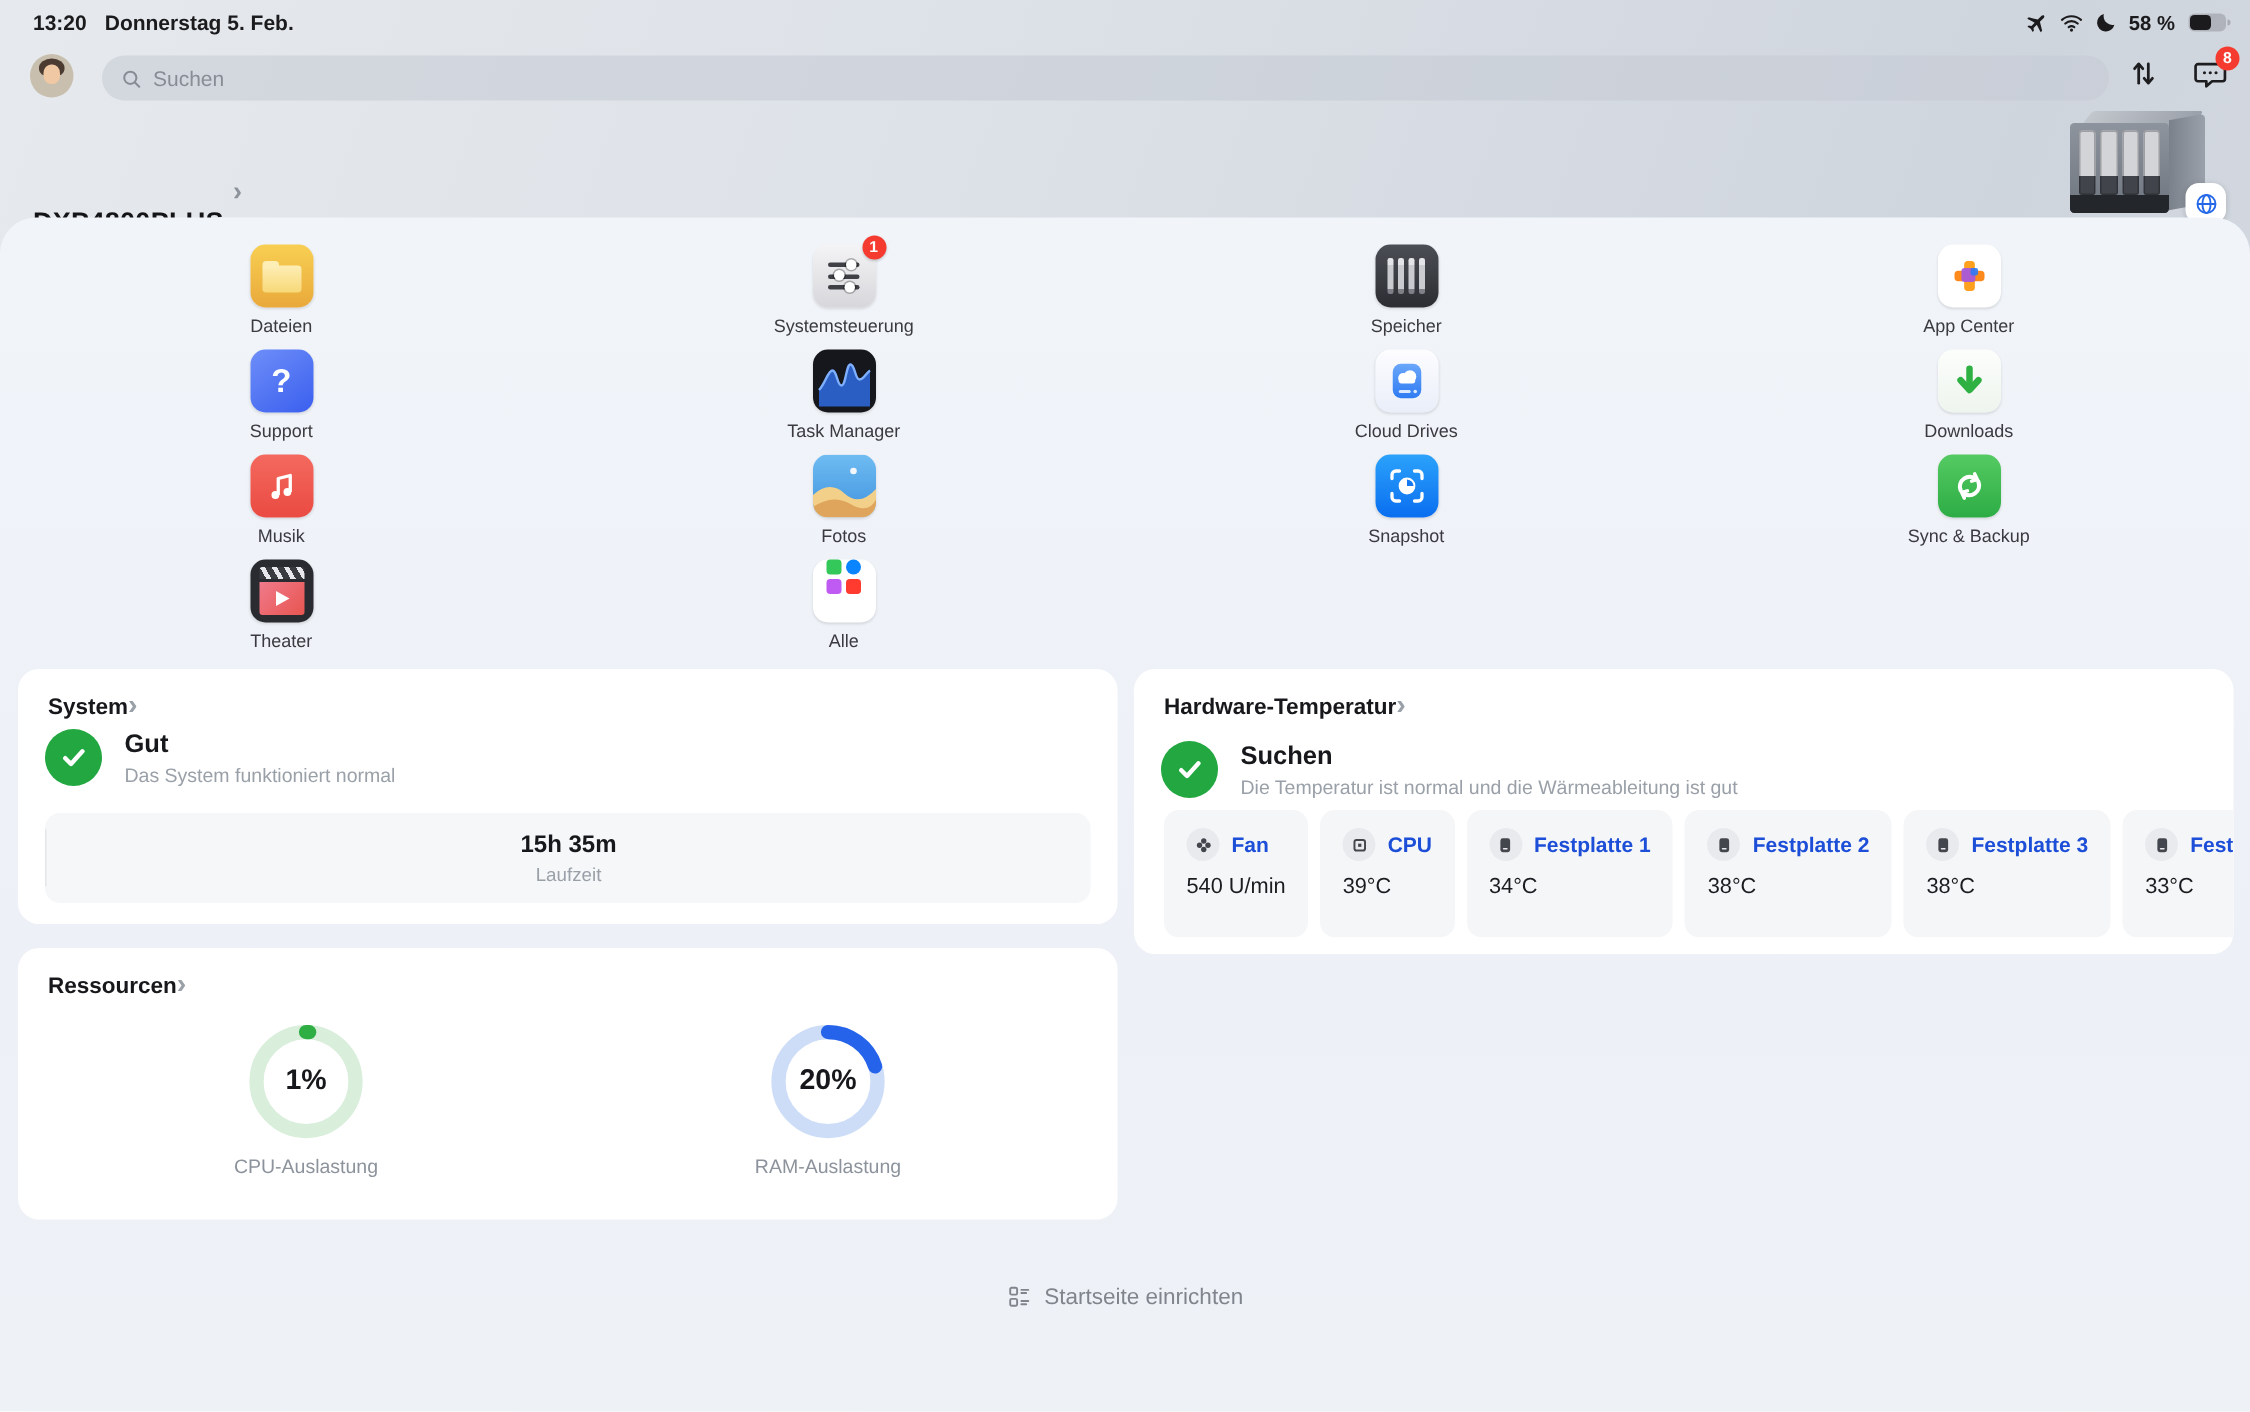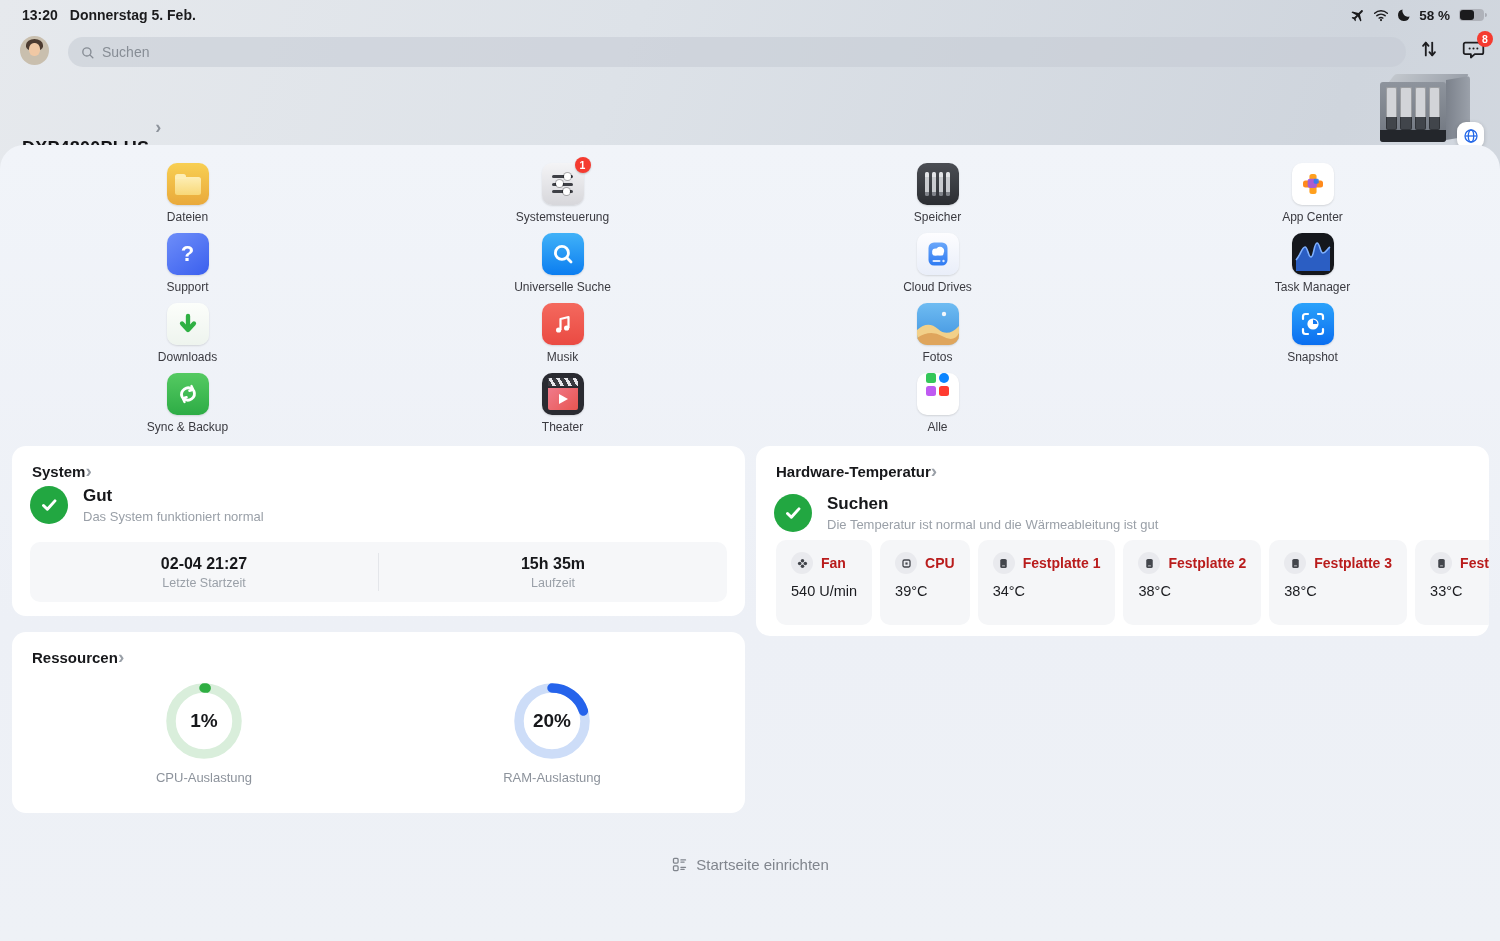--- a/index.html
+++ b/index.html
@@ -101,21 +101,21 @@
   .stats-panel { position:absolute; left:18px; right:18px; top:96px; height:60px; background:#f6f7f9; border-radius:10px; display:flex; align-items:center; }
   .stat { flex:1; display:flex; flex-direction:column; align-items:center; gap:3px; }
   .stat-value { font-size:16px; font-weight:700; color:#17181b; }
   .stat-label { font-size:12.5px; color:#9aa0a8; }
   .stats-divider { width:1px; height:38px; background:#e4e6ea; }
 
   .sensor-row { position:absolute; left:20px; top:94px; right:0; height:85px; display:flex; gap:8px; overflow:hidden; }
   .sensor { flex:none; background:#f5f6f8; border-radius:10px; padding:12px 15px; display:flex; flex-direction:column; gap:9px; }
   .sensor-top { display:flex; align-items:center; gap:8px; }
   .sensor-ic { width:22px; height:22px; border-radius:50%; background:#e9eaee; display:flex; align-items:center; justify-content:center; flex:none; }
-  .sensor-name { font-size:14px; font-weight:700; color:#b91c1c; white-space:nowrap; }
+  .sensor-name { font-size:14px; font-weight:700; color:#1d4ed8; white-space:nowrap; }
   .sensor-value { font-size:14.5px; color:#1b1c20; white-space:nowrap; }
 
   .gauge { position:absolute; top:50px; width:78px; }
   .gauge-wrap { position:relative; width:78px; height:78px; }
   .gauge-center { position:absolute; inset:0; display:flex; align-items:center; justify-content:center; font-size:19px; font-weight:700; color:#17181b; }
   .gauge-label { width:180px; margin:10px 0 0 -51px; text-align:center; font-size:13px; color:#8d939c; }
   .gauge-svg { transform:rotate(-90deg); }
 
   .footer-btn { position:absolute; left:0; right:0; top:856px; display:flex; justify-content:center; align-items:center; gap:8px; cursor:pointer; }
   .footer-label { font-size:15px; color:#80858d; }
@@ -256,28 +256,29 @@
       <div class="app-label">App Center</div>
     </div>
 
     <div class="app">
       <div class="app-icon ic-support">
           <span class="qmark"></span>
         </div>
       <div class="app-label">Support</div>
     </div>
 
-    <div class="app">
-      <div class="app-icon ic-usearch">
-        <svg width="26" height="26" viewBox="0 0 24 24" fill="none" stroke="#fff" stroke-width="2.6" stroke-linecap="round">
-            <circle cx="11" cy="11" r="6"></circle>
-            <path d="M15.8 15.8l3.6 3.6"></path>
-          </svg>
-      </div>
-      <div class="app-label">Universelle Suche</div>
+
+    <div class="app">
+      <div class="app-icon ic-taskmgr">
+        <svg width="42" height="42" viewBox="0 0 42 42">
+            <path d="M4 38V27c4-4 6-13 9-13s3 10 6 10 3-14 6-14 3 10 6 10 4-4 7-6v24z" fill="#2f6be0" opacity=".85"></path>
+            <path d="M4 27c4-4 6-13 9-13s3 10 6 10 3-14 6-14 3 10 6 10 4-4 7-6" fill="none" stroke="#7fb0ff" stroke-width="1.6"></path>
+          </svg>
+      </div>
+      <div class="app-label">Task Manager</div>
     </div>
 
     <div class="app">
       <div class="app-icon ic-cloud">
         <svg width="28" height="28" viewBox="0 0 28 28">
             <rect x="3" y="2.5" width="22" height="23" rx="6" fill="none"></rect>
             <rect x="4.5" y="2.5" width="19" height="23" rx="5.5" fill="url(#cdg)"></rect>
             <defs>
               <linearGradient id="cdg" x1="0" y1="0" x2="0" y2="1">
                 <stop offset="0" stop-color="#6aa7fa"></stop>
@@ -288,30 +289,20 @@
             <circle cx="16" cy="11" r="4.2" fill="#fff"></circle>
             <rect x="8.5" y="12" width="11" height="3.6" rx="1.8" fill="#fff"></rect>
             <rect x="8.5" y="20" width="8" height="2" rx="1" fill="#dce9ff"></rect>
             <circle cx="19.5" cy="21" r="1.2" fill="#dce9ff"></circle>
           </svg>
       </div>
       <div class="app-label">Cloud Drives</div>
     </div>
 
     <div class="app">
-      <div class="app-icon ic-taskmgr">
-        <svg width="42" height="42" viewBox="0 0 42 42">
-            <path d="M4 38V27c4-4 6-13 9-13s3 10 6 10 3-14 6-14 3 10 6 10 4-4 7-6v24z" fill="#2f6be0" opacity=".85"></path>
-            <path d="M4 27c4-4 6-13 9-13s3 10 6 10 3-14 6-14 3 10 6 10 4-4 7-6" fill="none" stroke="#7fb0ff" stroke-width="1.6"></path>
-          </svg>
-      </div>
-      <div class="app-label">Task Manager</div>
-    </div>
-
-    <div class="app">
       <div class="app-icon ic-downloads">
         <svg width="26" height="26" viewBox="0 0 24 24" fill="none" stroke="#2fb043" stroke-width="4" stroke-linecap="round" stroke-linejoin="round">
             <path d="M12 4.5v12"></path>
             <path d="M6.5 11.5l5.5 6 5.5-6"></path>
           </svg>
       </div>
       <div class="app-label">Downloads</div>
     </div>
 
     <div class="app">
@@ -400,24 +391,20 @@
         <svg width="22" height="22" viewBox="0 0 24 24" fill="none" stroke="#fff" stroke-width="3.2" stroke-linecap="round" stroke-linejoin="round">
             <path d="M6 12.5l4.2 4.2L18.5 7.5"></path>
           </svg>
       </div>
       <div>
         <div class="status-title">Gut</div>
         <div class="status-desc">Das System funktioniert normal</div>
       </div>
     </div>
     <div class="stats-panel">
-      <div class="stat">
-        <span class="stat-value">02-04 21:27</span>
-        <span class="stat-label">Letzte Startzeit</span>
-      </div>
       <div class="stats-divider"></div>
       <div class="stat">
         <span class="stat-value">15h 35m</span>
         <span class="stat-label">Laufzeit</span>
       </div>
     </div>
   </div>
 
   <div class="card card-temp">
     <div class="card-head">

